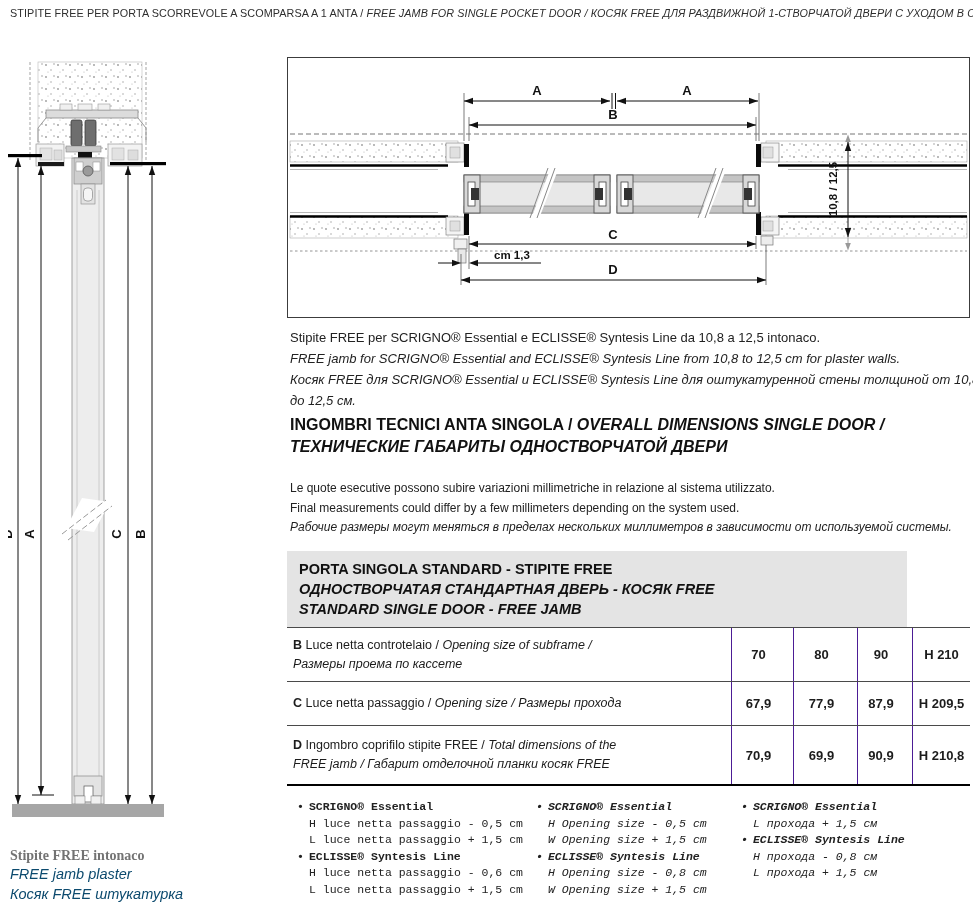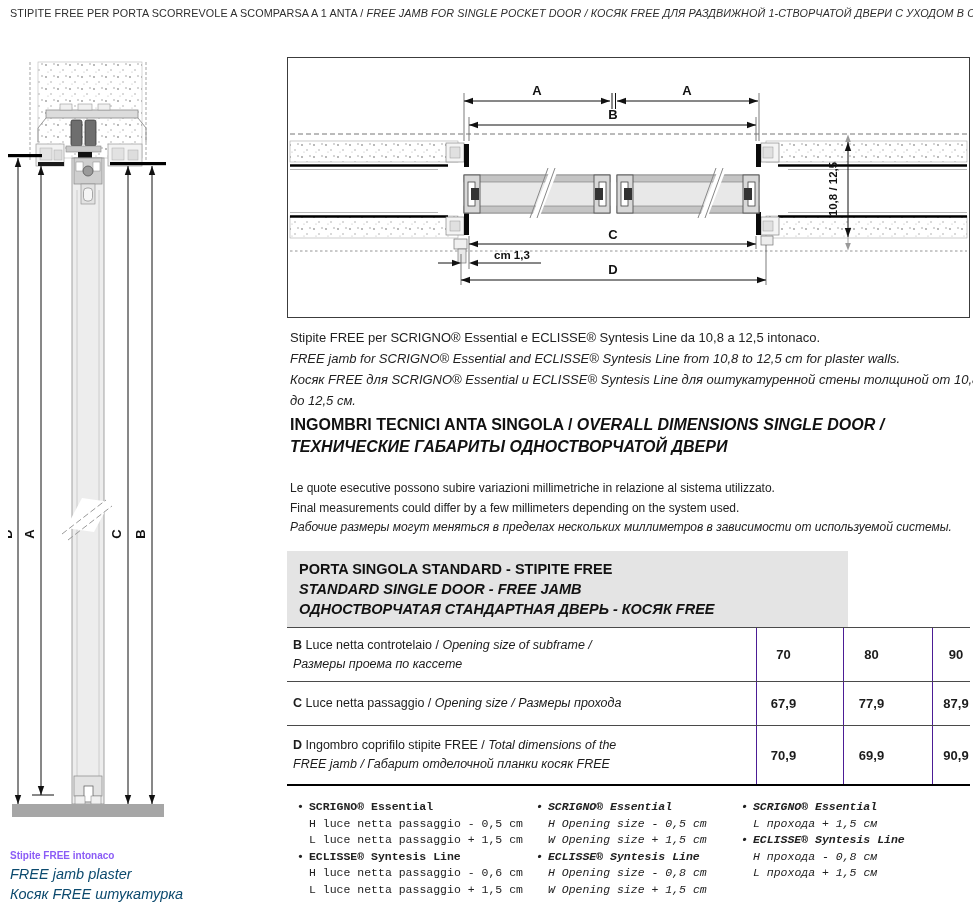--- a/index.html
+++ b/index.html
@@ -13,43 +13,43 @@
   #doc-header { left:10px; top:7px; width:960px; font-size:10.8px; color:#2e2e2e; white-space:nowrap; letter-spacing:.1px; }
 
   
   #plan-box { left:287px; top:57px; width:683px; height:261px; border:1px solid #3c3c3c; background:#fff; }
 
   
   #plan-caption { left:290px; top:327px; width:690px; font-size:13px; line-height:21px; color:#222; }
   #section-title { left:290px; top:414px; width:690px; font-size:16px; line-height:22px; font-weight:bold; color:#111; }
   #section-notes { left:290px; top:479px; width:690px; font-size:12px; line-height:19.5px; color:#222; }
 
-  #table-header { left:287px; top:551px; width:561px; background:#e4e4e4; padding:8px 12px;
+  #table-header { left:287px; top:551px; width:620px; background:#e4e4e4; padding:8px 12px;
                   font-size:14.5px; line-height:20px; font-weight:bold; color:#111; }
 
   #spec-table { left:287px; top:627px; width:683px; border-top:1px solid #4a4a4a; border-bottom:2.5px solid #000; }
-  .trow { display:grid; grid-template-columns:436px 62px 64px 55px 66px;gap:25px; }
+  .trow { display:grid; grid-template-columns:436px 62px 64px 55px 66px; }
   .trow.r1 { min-height:54px; border-bottom:1px solid #4a4a4a; }
   .trow.r2 { min-height:44px; border-bottom:1px solid #4a4a4a; }
   .trow.r3 { min-height:58px; }
   .tlabel { padding:6px 8px 6px 6px; font-size:12.5px; line-height:19px; display:flex; flex-direction:column; justify-content:center; }
   .tval { display:flex; align-items:center; justify-content:center; font-weight:bold; font-size:13px; border-left:1px solid #4c1d95;margin-left:8px; }
 
   
   .adj-col { top:799px; font-size:11.5px; line-height:16.5px; color:#222;font-family:Liberation Mono, monospace; }
   #adj-it { left:297px; width:235px; }
   #adj-en { left:536px; width:200px; font-style:italic; }
   #adj-ru { left:741px; width:228px; font-style:italic; }
   .brand-line { font-weight:bold; }
   .dot::before { content:"\2022"; font-weight:bold; margin-right:5px; }
   .subline { margin-left:12px; }
 
   
   #foot-caption { left:10px; top:846px; }
-  #foot-caption .l1 { font-size:10px; font-weight:bold; color:#8b5cf6; line-height:19px; }
+  #foot-caption .l1 { font-size:14px; font-weight:bold; color:#737373; line-height:19px;font-family:Liberation Serif, serif; }
   #foot-caption .l2, #foot-caption .l3 { font-size:14.5px; font-style:italic; color:#0c4a6e; line-height:19.5px; }
 
   
   svg text { font-family:"Liberation Sans","DejaVu Sans",sans-serif; }
   .dim-t  { font-size:13px; font-weight:bold; fill:#111; }
   .dim-s  { font-size:11.5px; font-weight:bold; fill:#111; }
 </style>
 </head>
 <body>
 
@@ -300,22 +300,22 @@
 </div>
 
 <div id="section-notes" class="abs">
   <div>Le quote esecutive possono subire variazioni millimetriche in relazione al sistema utilizzato.</div>
   <div>Final measurements could differ by a few millimeters depending on the system used.</div>
   <div class="it">Рабочие размеры могут меняться в пределах нескольких миллиметров в зависимости от используемой системы.</div>
 </div>
 
 <div id="table-header" class="abs">
   <div>PORTA SINGOLA STANDARD - STIPITE FREE</div>
+  <div class="it">ОДНОСТВОРЧАТАЯ СТАНДАРТНАЯ ДВЕРЬ - КОСЯК FREE</div>
   <div class="it">STANDARD SINGLE DOOR - FREE JAMB</div>
-  <div class="it">ОДНОСТВОРЧАТАЯ СТАНДАРТНАЯ ДВЕРЬ - КОСЯК FREE</div>
 </div>
 
 <div id="spec-table" class="abs">
   <div class="trow r1">
     <div class="tlabel">
       <div>
         <span class="b">B</span>
         <span>Luce netta controtelaio / </span><span class="it">Opening size of subframe /</span><br>
         <span class="it">Размеры проема по кассете</span>
       </div>

